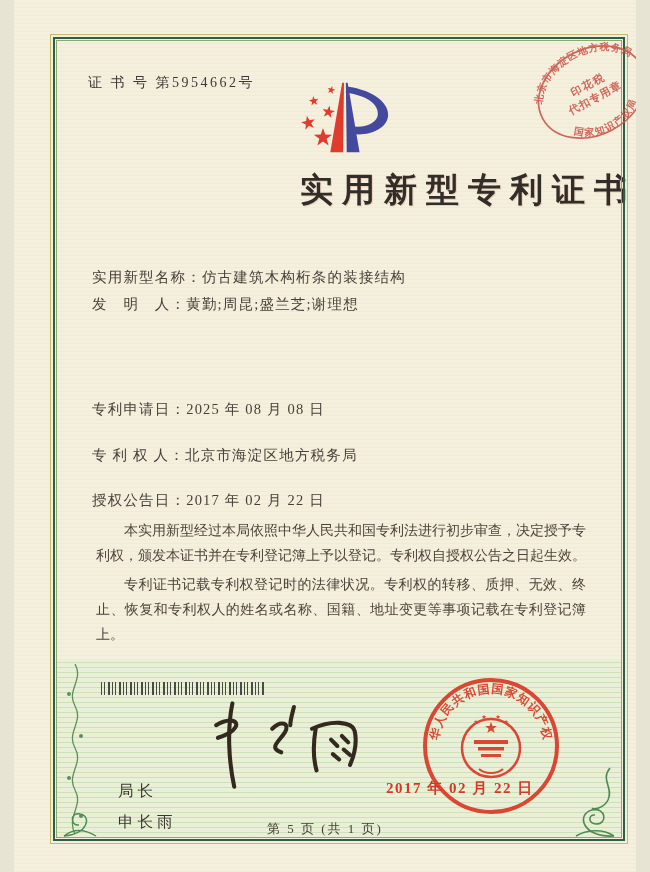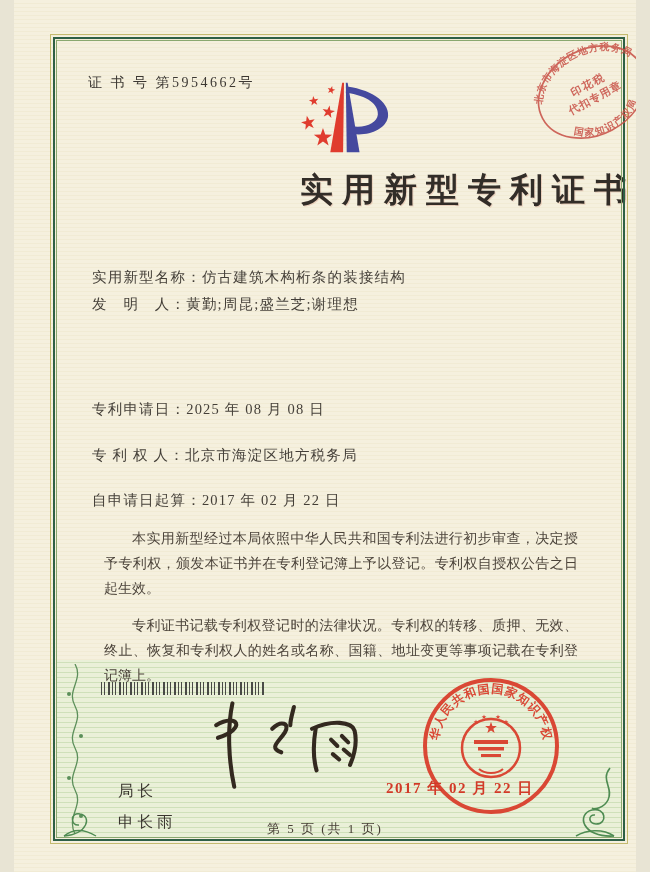--- a/index.html
+++ b/index.html
@@ -18,21 +18,21 @@
                background-image:repeating-linear-gradient(0deg,rgba(150,190,120,.32) 0 1px,transparent 1px 5px);}
   
   .cert-no{position:absolute;left:74px;top:74px;font-size:14px;letter-spacing:2.5px;color:#3c3833;z-index:3;}
   .title{position:absolute;left:0;right:0;top:168px;text-align:right;font-size:33px;font-weight:600;
          letter-spacing:9px;text-indent:9px;color:#322d28;z-index:3;
          text-shadow:1px 1px 0 rgba(190,70,45,.18);}
   .field-row{position:absolute;left:78px;font-size:14.5px;color:#443f38;letter-spacing:1.2px;
              white-space:nowrap;z-index:3;}
   .body-text{position:absolute;left:78px;top:514px;width:498px;font-size:14px;line-height:25px;
              color:#4c443b;text-align:justify;z-index:3;}
-  .body-text p{margin:12px;text-indent:2em;}
+  .body-text p{margin:4px;text-indent:2em;}
   .barcode{position:absolute;left:87px;top:682px;width:163px;height:13px;z-index:3;opacity:.85;
            background-image:repeating-linear-gradient(90deg,#2e2e2e 0 1.5px,transparent 1.5px 3px,
              #2e2e2e 3px 4px,transparent 4px 7px,#2e2e2e 7px 9px,transparent 9px 11px);}
   .director{position:absolute;left:104px;top:733px;z-index:3;
             font-family:"Liberation Sans","DejaVu Sans",sans-serif;
             font-size:15.5px;color:#3a362e;letter-spacing:4px;line-height:31px;margin-top:42px;}
   .signature-svg{position:absolute;left:192px;top:698px;z-index:3;}
   .seal-svg{position:absolute;left:380px;top:670px;z-index:3;opacity:.92;}
   .seal-date{position:absolute;left:372px;top:779px;z-index:3;font-size:15px;font-weight:600;
              color:#d23a28;letter-spacing:1.5px;white-space:nowrap;}
@@ -112,21 +112,21 @@
   <div class="field-row" style="top:295px">
     <span>发　明　人：</span><span>黄勤;周昆;盛兰芝;谢理想</span>
   </div>
   <div class="field-row" style="top:400px">
     <span>专利申请日：</span><span>2025 年 08 月 08 日</span>
   </div>
   <div class="field-row" style="top:446px">
     <span>专 利 权 人：</span><span>北京市海淀区地方税务局</span>
   </div>
   <div class="field-row" style="top:491px">
-    <span>自申请日起算：</span><span>2017 年 02 月 22 日</span>
+    <span>授权公告日：</span><span>2017 年 02 月 22 日</span>
   </div>
 
   
   <div class="body-text">
     <p>本实用新型经过本局依照中华人民共和国专利法进行初步审查，决定授予专利权，颁发本证书并在专利登记簿上予以登记。专利权自授权公告之日起生效。</p>
     <p>专利证书记载专利权登记时的法律状况。专利权的转移、质押、无效、终止、恢复和专利权人的姓名或名称、国籍、地址变更等事项记载在专利登记簿上。</p>
   </div>
 
   
   <svg class="vine-svg" width="26" height="172" viewBox="0 0 26 172">

